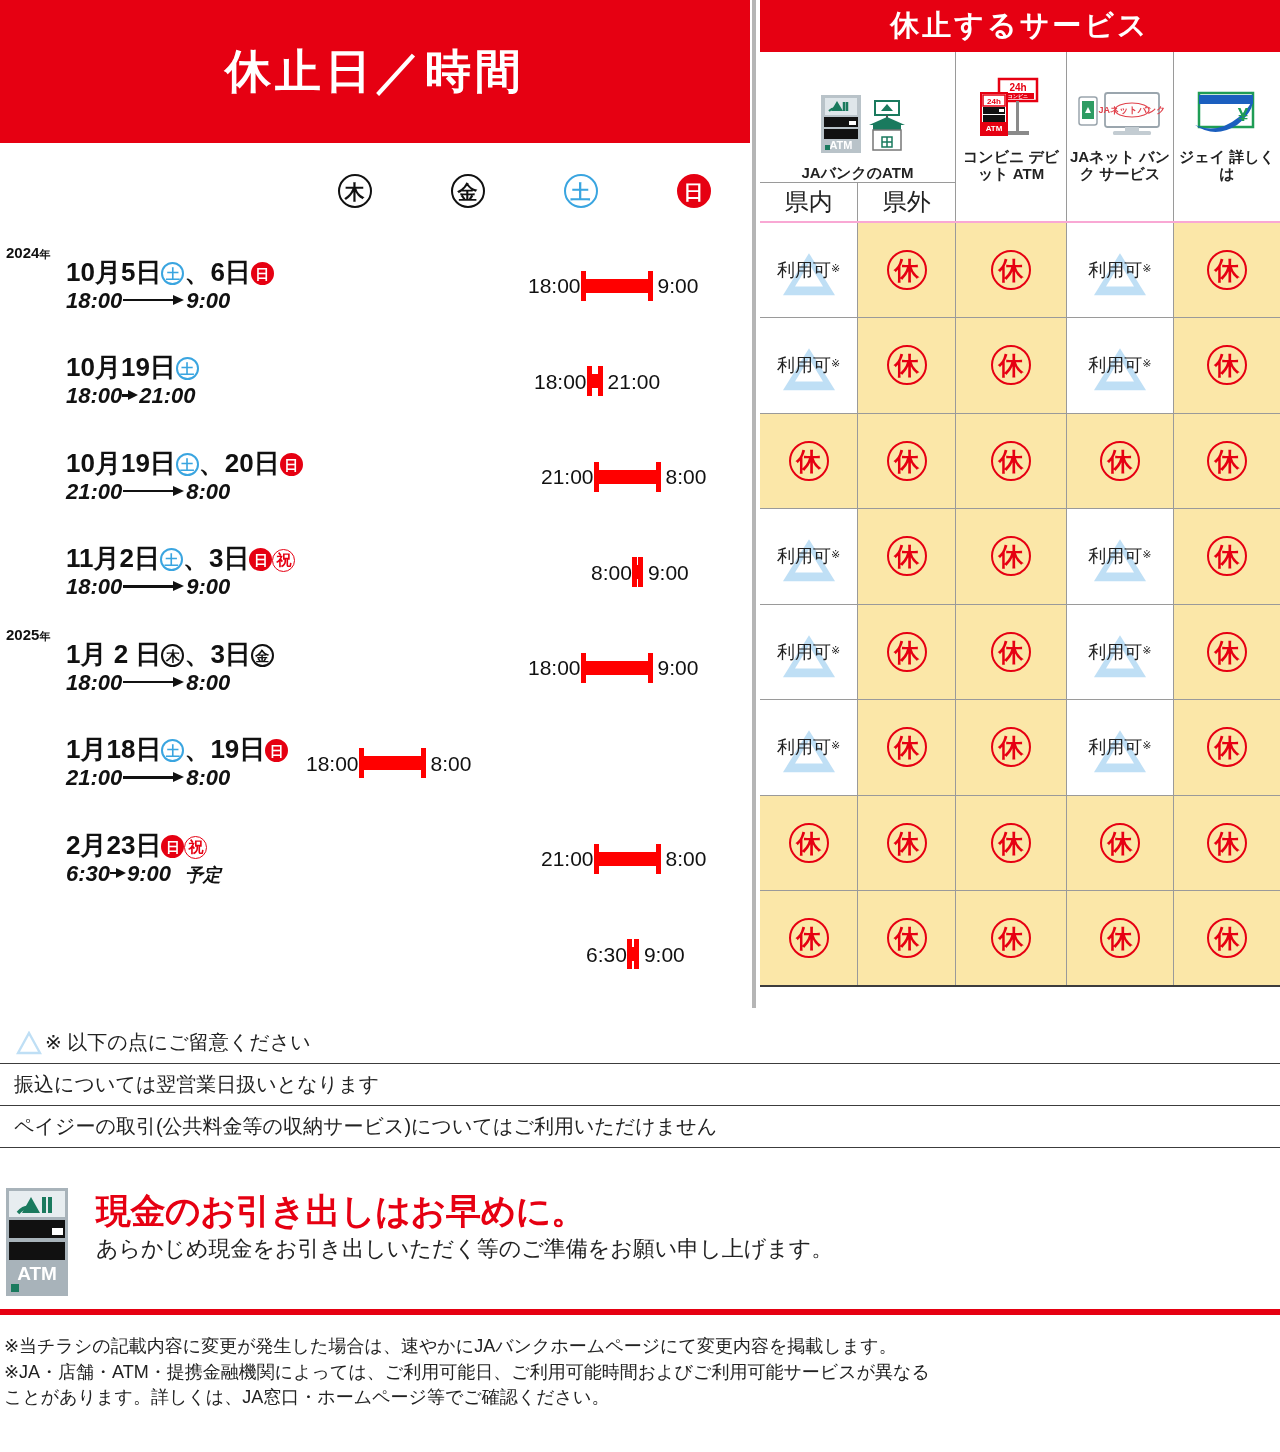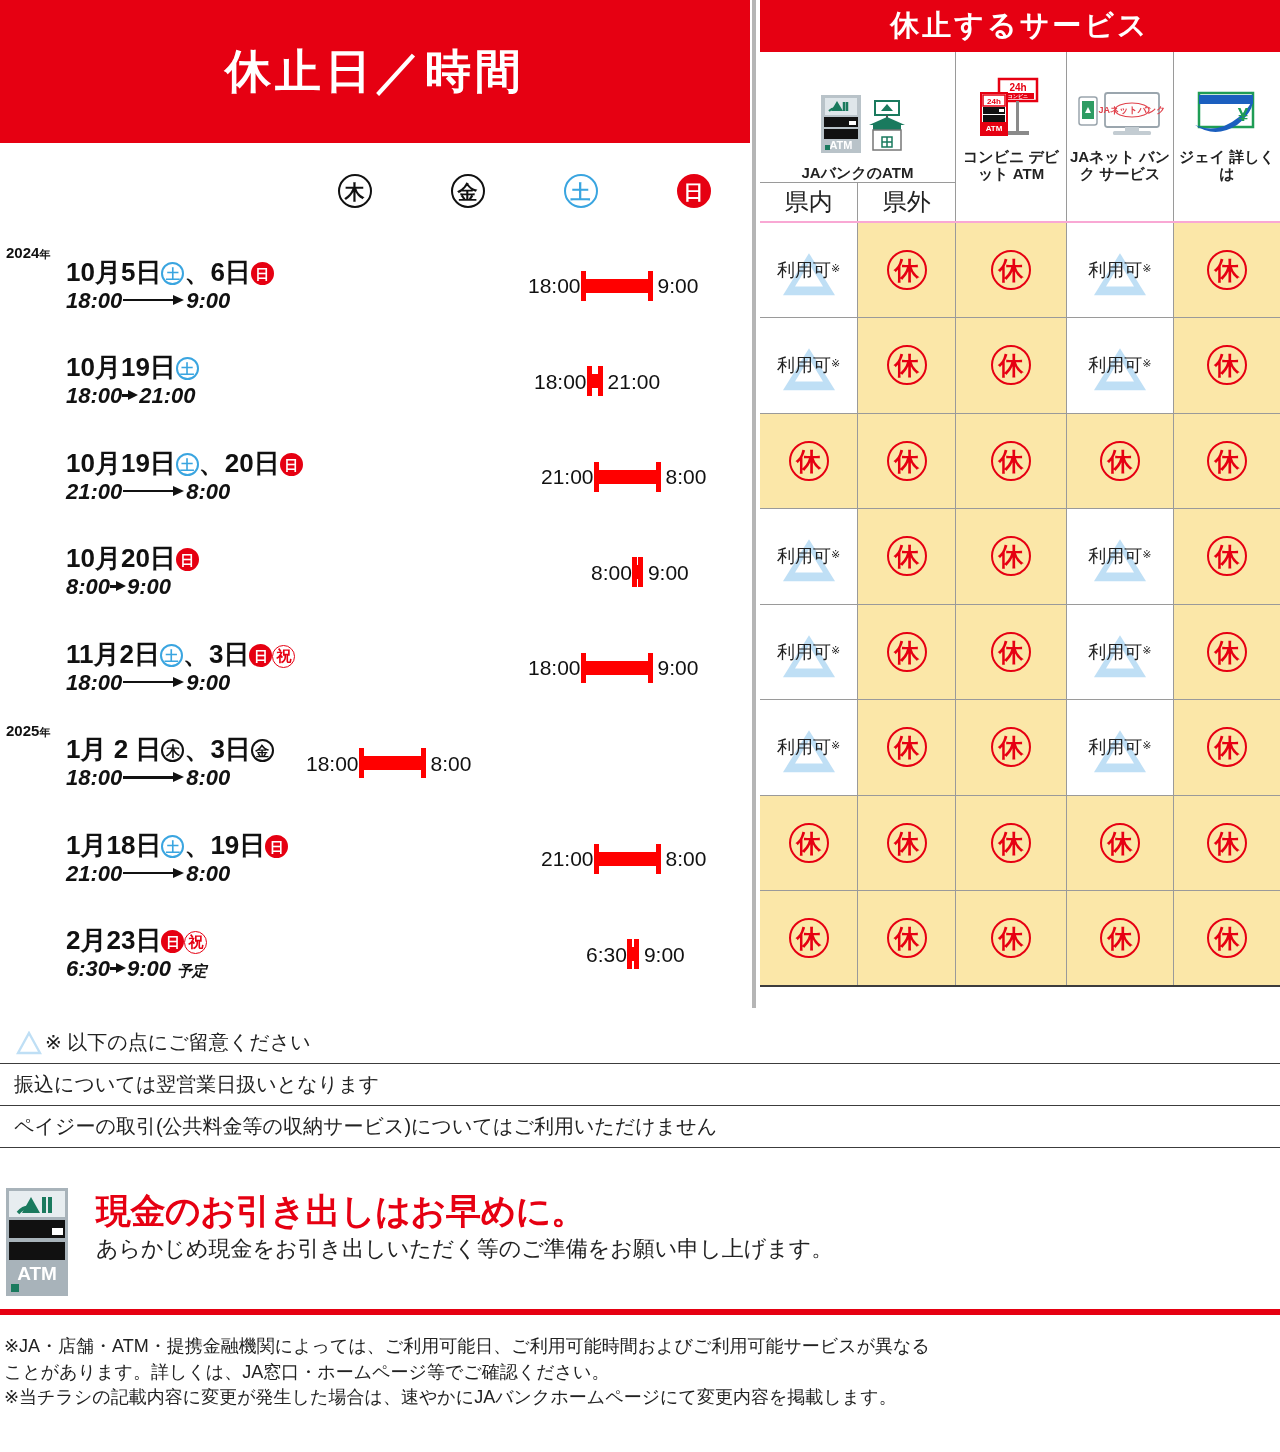--- a/index.html
+++ b/index.html
@@ -186,21 +186,21 @@
     background: #111;
   }
   .date-sub .arrow-short::after {
     content: "";
     position: absolute;
     left: 6px; top: 0px;
     border-left: 10px solid #111;
     border-top: 5px solid transparent;
     border-bottom: 5px solid transparent;
   }
-  .date-sub .yotei { font-size: 15px; margin-left: 6px; }
+  .date-sub .yotei { font-size: 18px; margin-left: 14px; }
 
   
   #bars-layer {
     position: absolute;
     left: 0; top: 143px;
     width: 750px; height: 862px;
     pointer-events: none;
   }
   .bar-group {
     position: absolute;
@@ -470,32 +470,20 @@
             <td class="vline"></td>
             <td class="vline"></td>
             <td class="vline"></td>
             <td class="vline"></td>
           </tr>
           <tr class="drow">
             <td class="date-cell">
               <div class="date-inner">
                 <div class="date-main">10月19日<span class="smallchip sat">土</span>、20日<span class="smallchip sun">日</span></div>
                 <div class="date-sub">21:00<span class="arrow-long"></span>8:00</div>
-              </div>
-            </td>
-            <td class="vline"></td>
-            <td class="vline"></td>
-            <td class="vline"></td>
-            <td class="vline"></td>
-          </tr>
-          <tr class="drow">
-            <td class="date-cell">
-              <div class="date-inner">
-                <div class="date-main">10月20日<span class="smallchip sun">日</span></div>
-                <div class="date-sub">8:00<span class="arrow-short"></span>9:00</div>
               </div>
             </td>
             <td class="vline"></td>
             <td class="vline"></td>
             <td class="vline"></td>
             <td class="vline"></td>
           </tr>
           <tr class="drow">
             <td class="date-cell">
               <div class="date-inner">
@@ -781,18 +769,18 @@
     </span>
     <div class="appeal-txt">
       <div class="appeal-h">現金のお引き出しはお早めに。</div>
       <div class="appeal-p">あらかじめ現金をお引き出しいただく等のご準備をお願い申し上げます。</div>
     </div>
   </div>
 
   <div id="red-rule"></div>
 
   <div id="footnotes">
+    <div class="fn">※当チラシの記載内容に変更が発生した場合は、速やかにJAバンクホームページにて変更内容を掲載します。</div>
     <div class="fn">※JA・店舗・ATM・提携金融機関によっては、ご利用可能日、ご利用可能時間およびご利用可能サービスが異なる
    ことがあります。詳しくは、JA窓口・ホームページ等でご確認ください。</div>
-    <div class="fn">※当チラシの記載内容に変更が発生した場合は、速やかにJAバンクホームページにて変更内容を掲載します。</div>
   </div>
 
 </div>
 
 </body></html>

